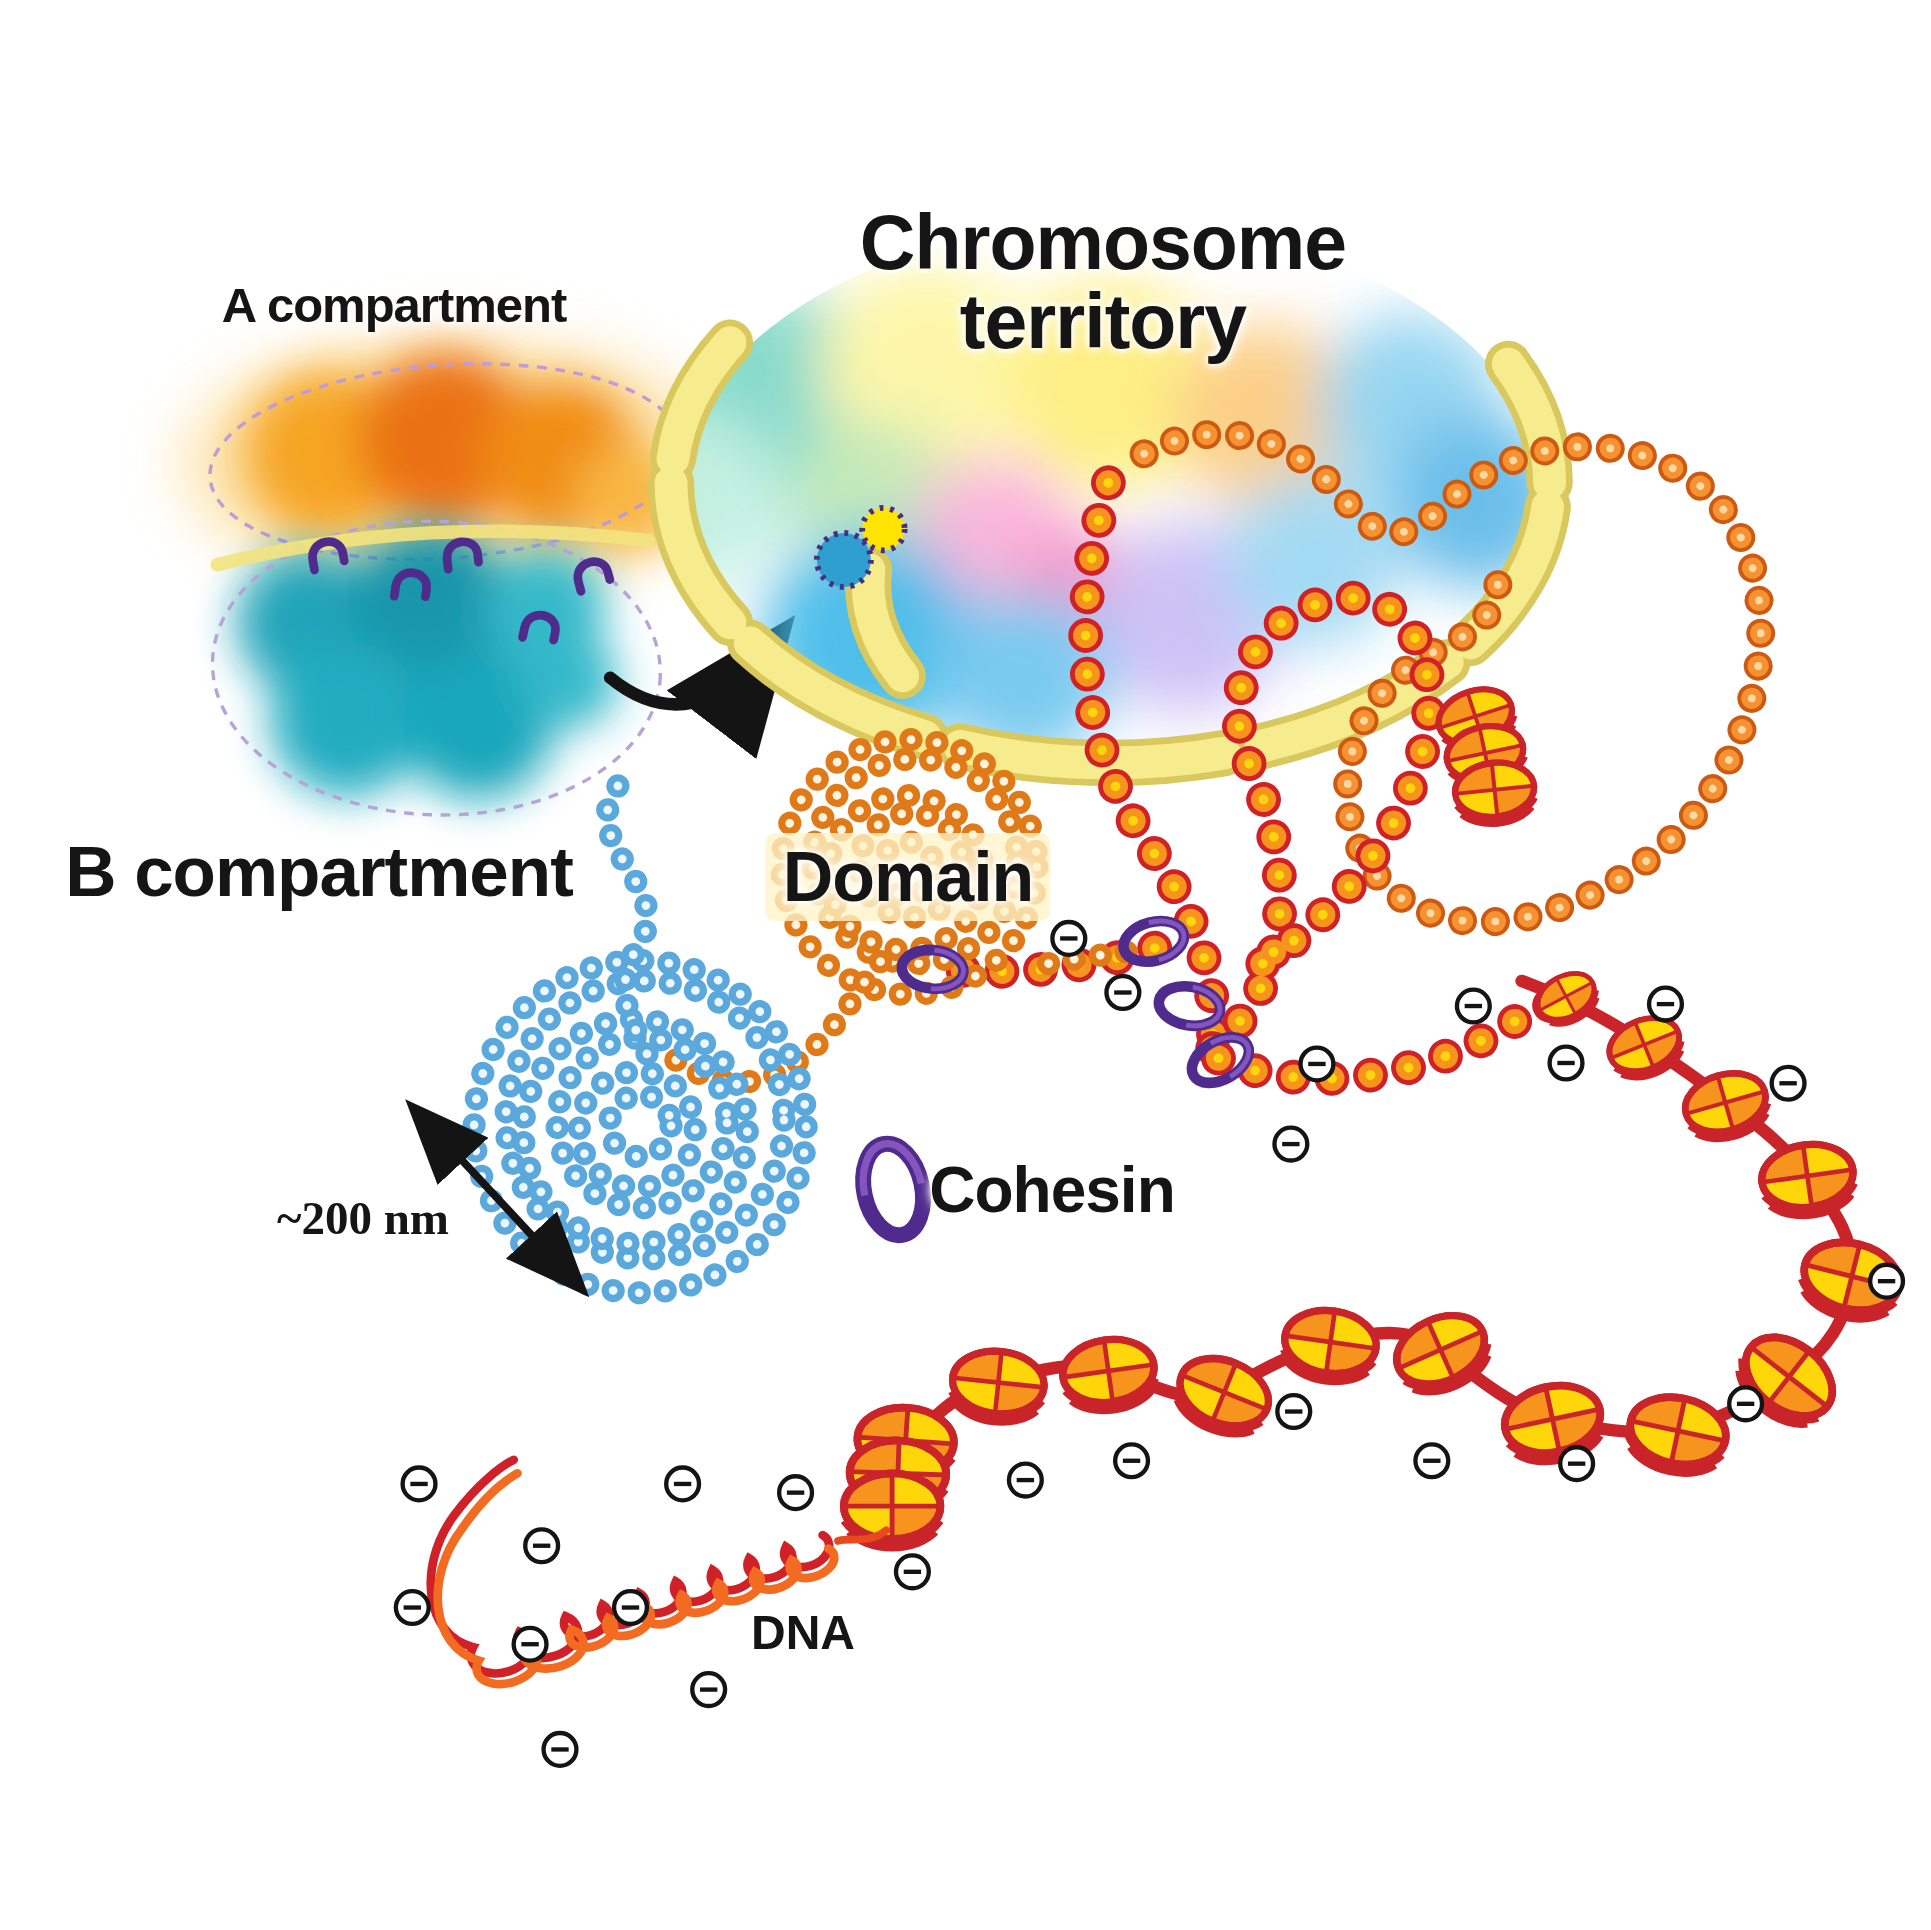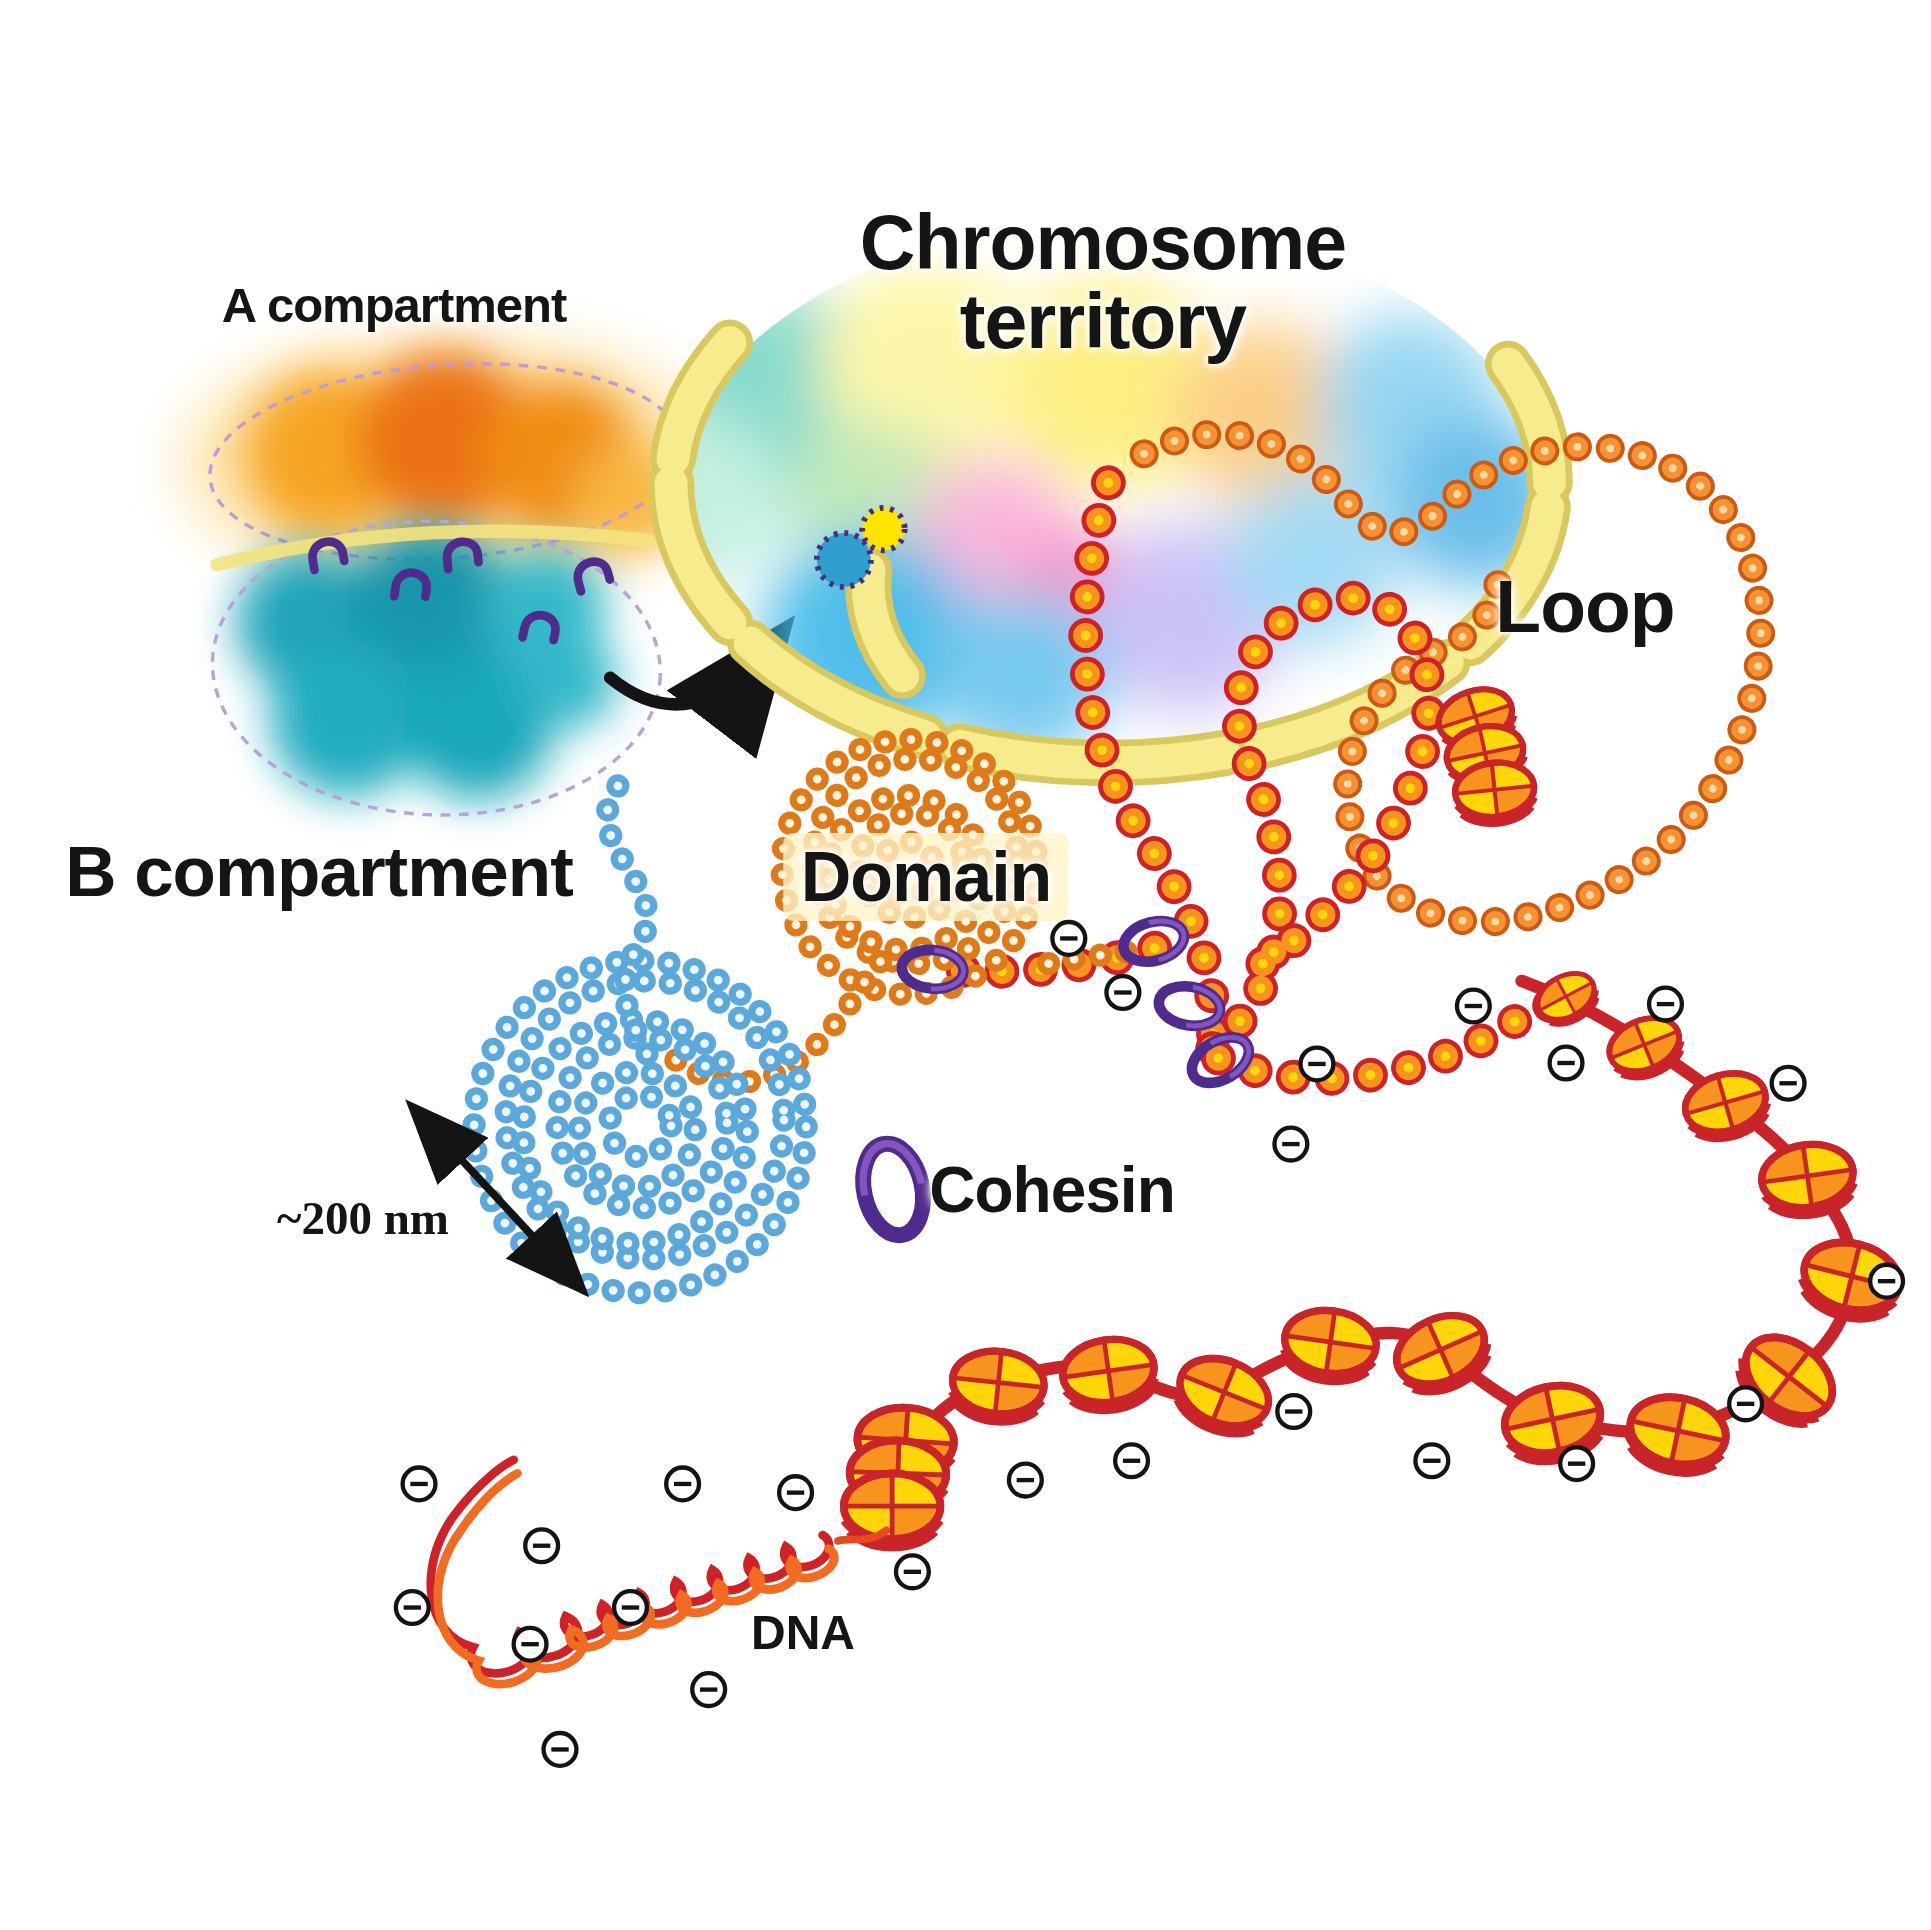--- a/index.html
+++ b/index.html
@@ -7,21 +7,21 @@
          font-family:"Liberation Sans", sans-serif;padding-left:32px;}
   .stage svg{position:absolute;left:0;top:0;}
   .label{position:absolute;transform:translate(-50%,-50%);font-weight:bold;color:#151515;
          white-space:nowrap;letter-spacing:-1px;
          text-shadow:0 0 13.5px #fff,0 0 9.7px #fff,0 0 5.8px #fff;}
   .l-ct{left:1103px;top:282px;font-size:77px;text-align:center;line-height:1.03;}
   .l-a{left:394px;top:305px;font-size:49px;}
   .l-b{left:319px;top:871px;font-size:71px;}
   .l-loop{left:1585px;top:606px;font-size:75px;}
   .l-domain{left:908px;top:877px;font-size:70px;background:rgba(255,243,200,.78);
-            padding:3.9px 17.4px;border-radius:9.7px;margin-left:18px;}
+            padding:3.9px 17.4px;border-radius:9.7px;}
   .l-cohesin{left:1052px;top:1190px;font-size:64px;}
   .l-fiber{left:1512px;top:1190px;font-size:70px;}
   .l-scale{left:363px;top:1218px;font-size:47px;letter-spacing:0;font-family:Liberation Serif, serif;}
   .l-dna{left:803px;top:1632px;font-size:48px;letter-spacing:0;text-align:center;}
 
   
   .bead{fill:none;stroke-linecap:round;}
   .bead-red-1{stroke:#cf2127;stroke-width:36;stroke-dasharray:0.1 40;}
   .bead-red-2{stroke:#f7941d;stroke-width:26;stroke-dasharray:0.1 40;}
   .bead-red-3{stroke:#ffd60a;stroke-width:10;stroke-dasharray:0.1 40;}
@@ -301,20 +301,19 @@
     <use href="#neg" x="1337" y="1185"></use>
   </g>
 </svg>
 
   <div class="label l-ct">
     <div>Chromosome</div>
     <div>territory</div>
   </div>
   <div class="label l-a">A compartment</div>
   <div class="label l-b">B compartment</div>
-  <div class="label l-loop">Loop</div>
   <div class="label l-domain">Domain</div>
   <div class="label l-cohesin">Cohesin</div>
   <div class="label l-scale">~200 nm</div>
   <div class="label l-dna">DNA</div>
 
 </div>
 
 
 </body></html>

